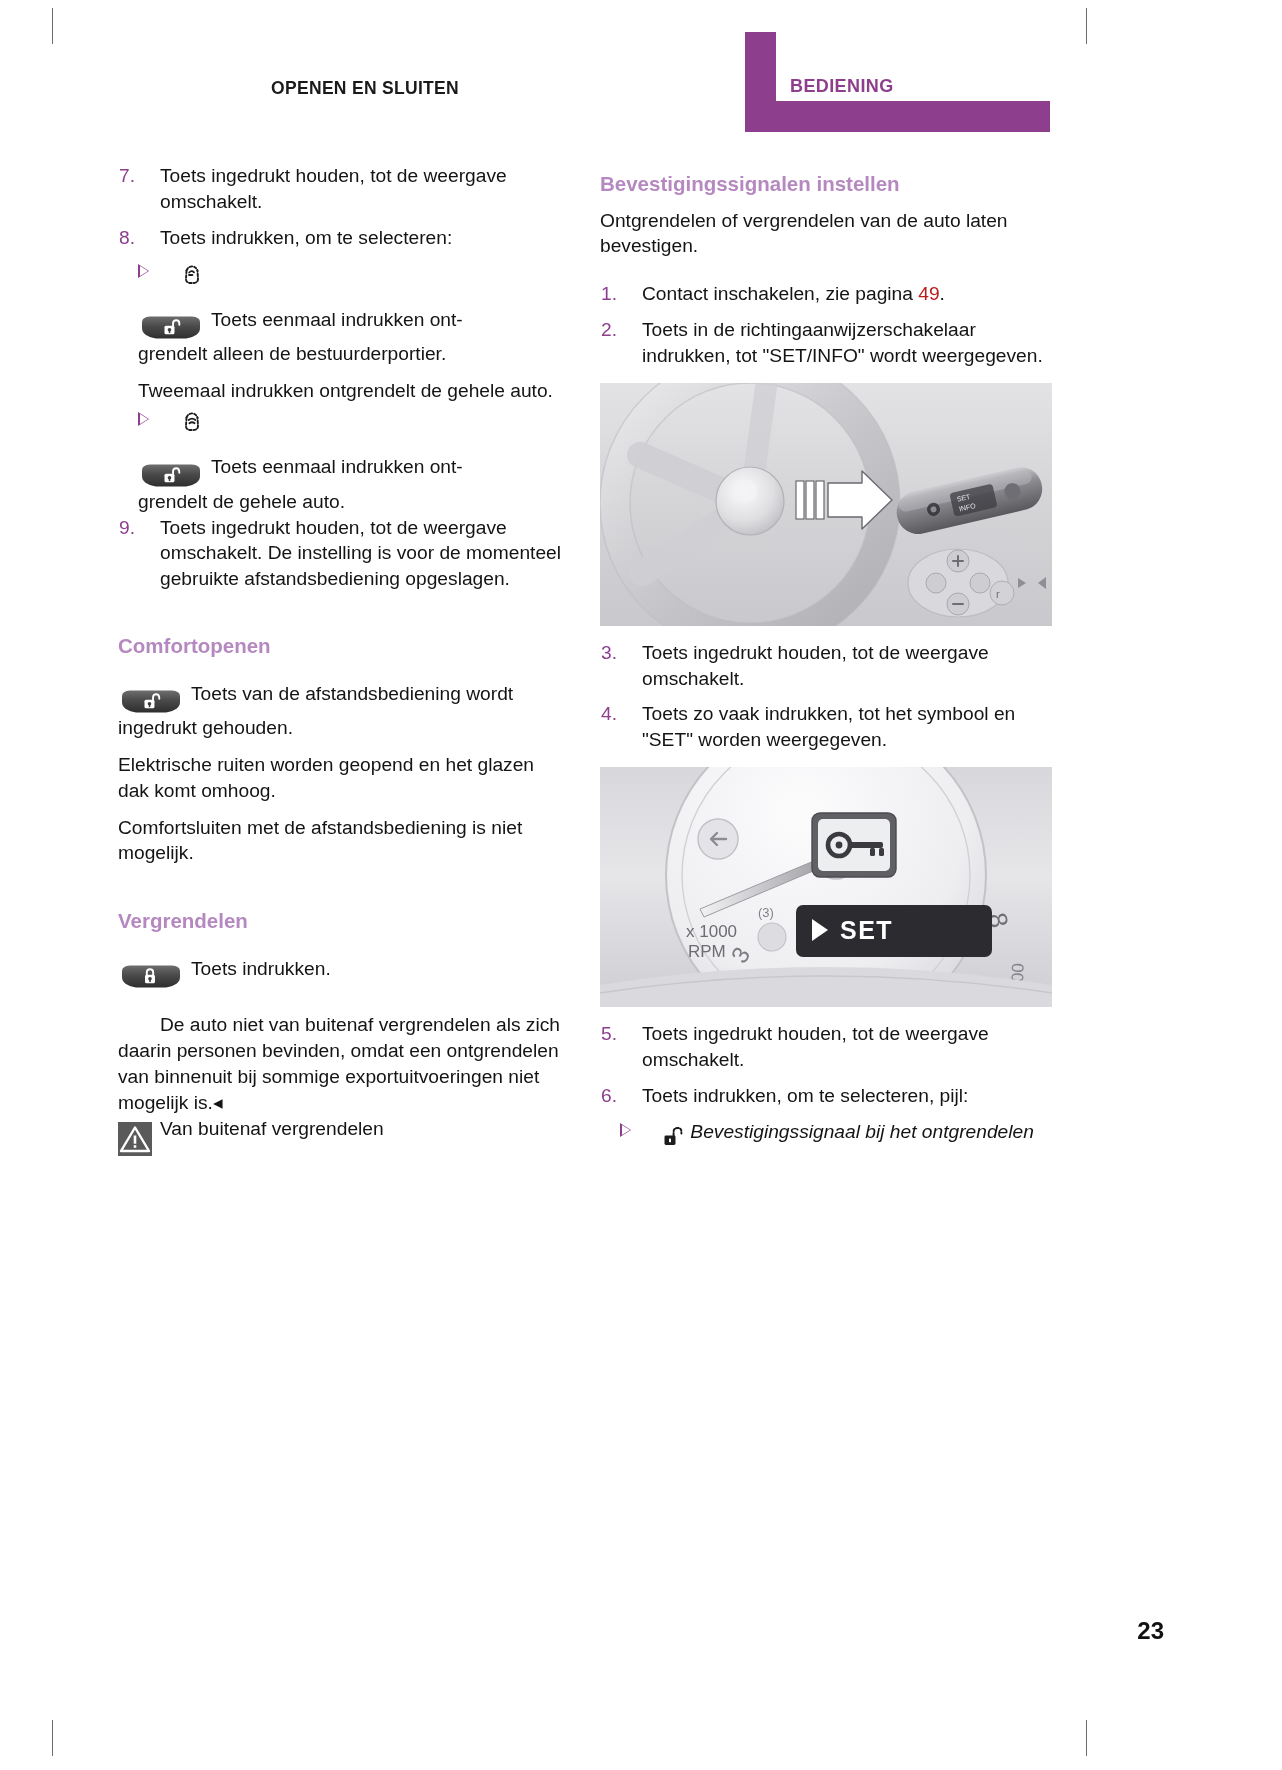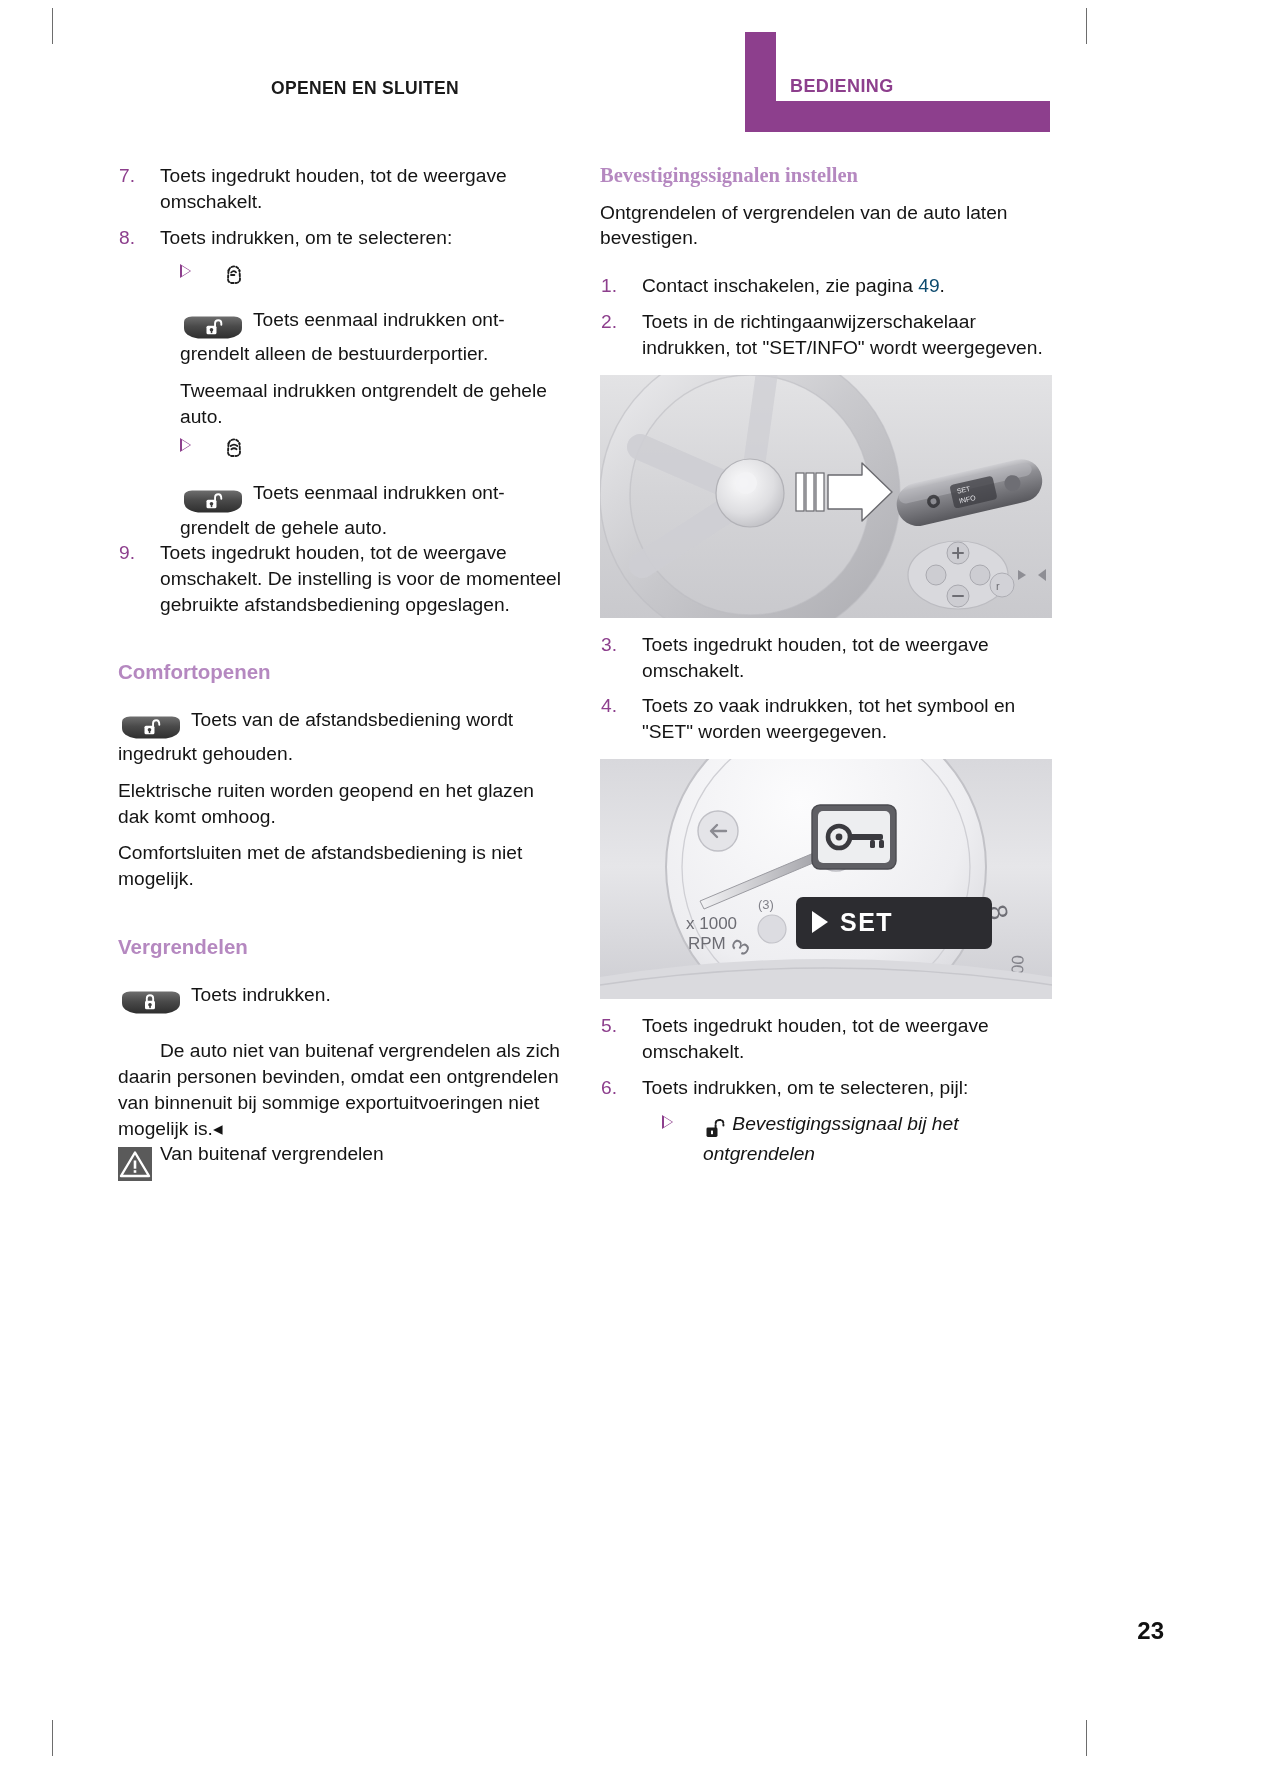--- a/index.html
+++ b/index.html
@@ -75,21 +75,21 @@
   #col-right { left: 600px; }
 
   
   .h2 {
     font-size: 20.5px;
     font-weight: bold;
     color: #b588c0;
     margin: 0 0 11px 0;
     line-height: 1.25;
   }
-  .h2.tight { margin-top: 0; font-family: Liberation Serif, serif; }
+  .h2.tight { margin-top: 8px; }
   .spacer-lg { height: 31px; }
   .spacer-md { height: 19px; }
   .spacer-sm { height: 11px; }
 
   p.body {
     font-size: 19.2px;
     line-height: 1.345;
     margin: 0 0 11px 0;
     color: #141414;
   }
@@ -109,21 +109,21 @@
     color: #8d3f8d;
     text-align: left;
     padding-left: 1px;
   }
   .step-body {
     flex: 1 1 auto;
     font-size: 19.2px;
     line-height: 1.345;
     color: #141414;
   }
-  .pageref { color: #0c4a6e; }
+  .pageref { color: #b91c1c; }
 
   
   .subitem {
     display: flex;
     align-items: flex-start;
     margin: 4px 0 0 0;
     font-style: italic;
   }
   .subitem-left { flex: 0 0 41px; padding-top: 4px; }
   .subitem-body {
@@ -152,21 +152,21 @@
     content: "";
     position: absolute;
     left: -9.4px; top: -5px;
     width: 0; height: 0;
     border-top: 5px solid transparent;
     border-bottom: 5px solid transparent;
     border-left: 8px solid #ffffff;
   }
 
   
-  .indent { margin-left: 62px; }
+  .indent { margin-left: 20px; }
 
   
   .icon-svg { display: inline-block; vertical-align: middle; }
 
   .fob {
     display: inline-block;
     vertical-align: -7px;
     margin-right: 7px;
   }
   .car-ico {

